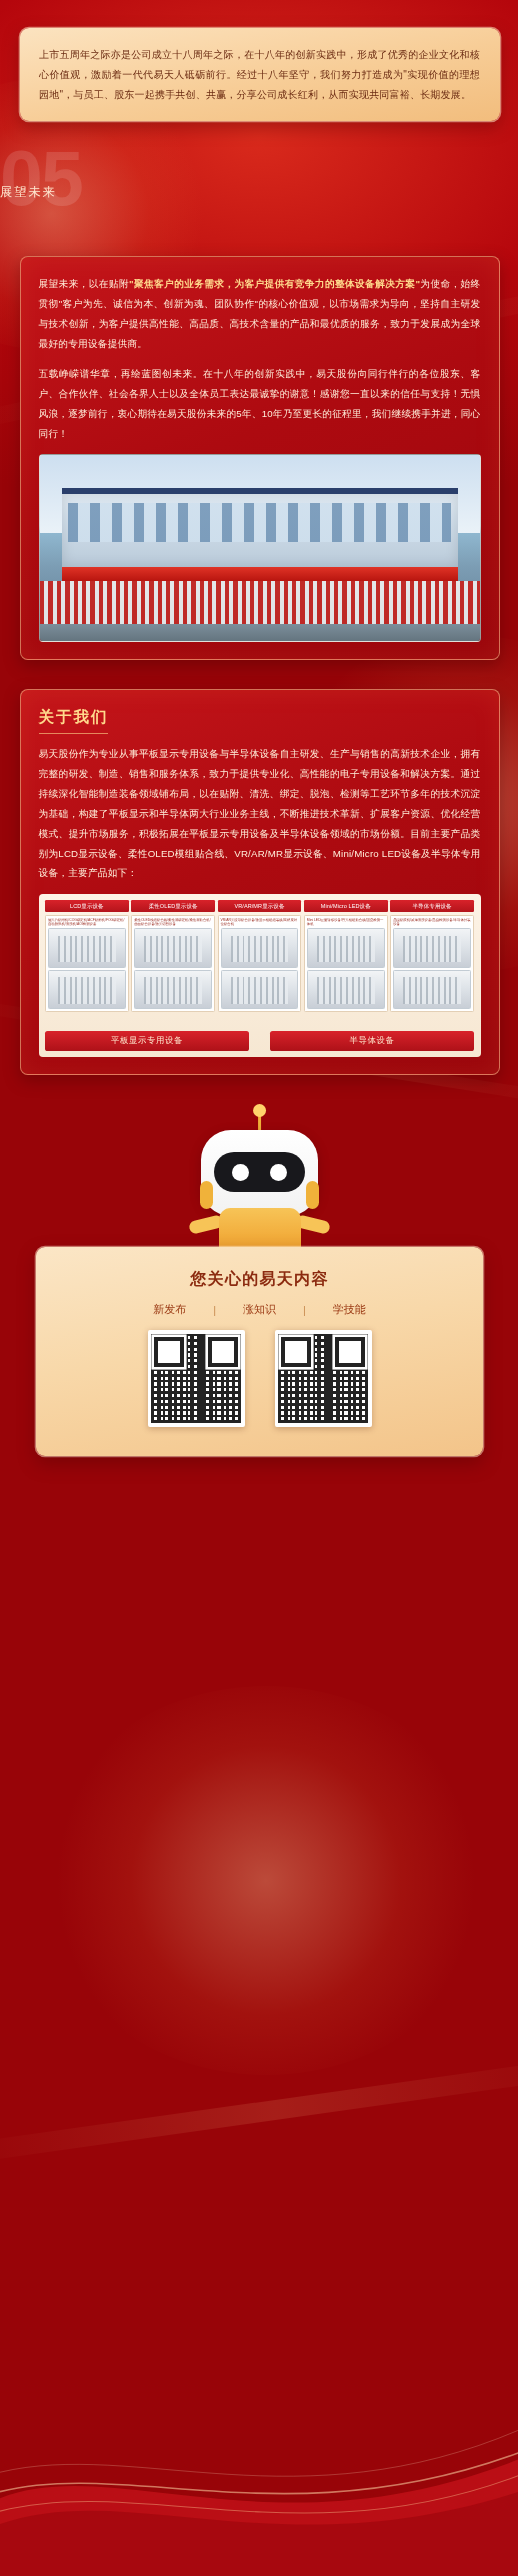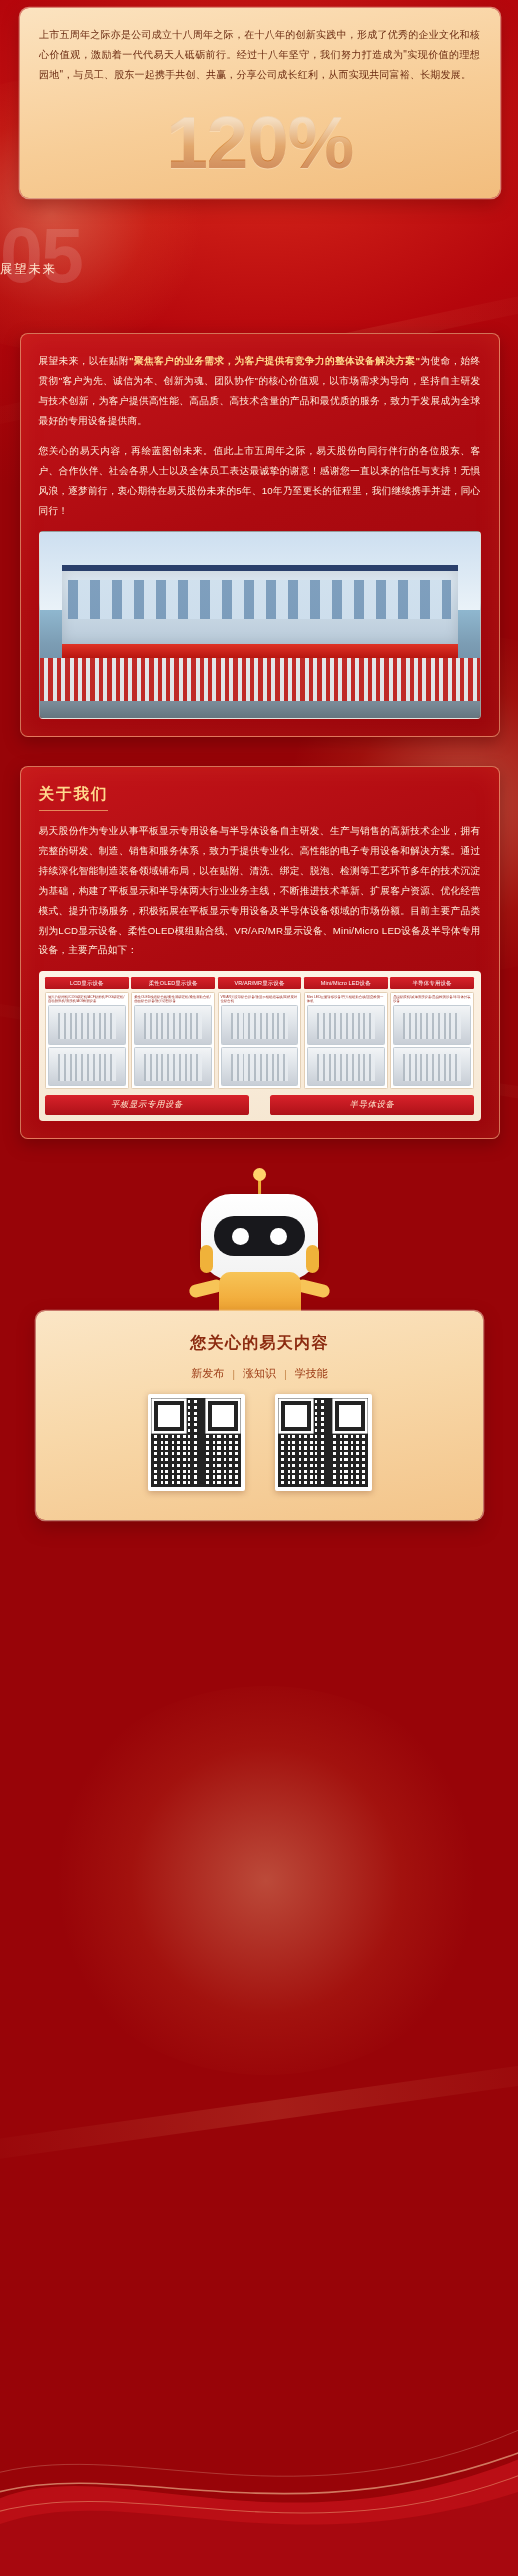--- a/index.html
+++ b/index.html
@@ -201,21 +201,21 @@
     border:0.6px solid #c3ccd4;
     position:relative;
     overflow:hidden;
   }
   .pb-body .col .machine:after{
     content:"";
     position:absolute; inset:18% 12% 12% 12%;
     background:repeating-linear-gradient(90deg,#aab4bd 0 1.9px, #e9edf1 1.9px 5.8px);
     opacity:.8;
   }
-  .pb-foot { display:flex; gap:21px; margin-top:6px;font-style:italic; }
+  .pb-foot { display:flex; gap:21px; margin-top:19px; }
   .pb-foot .lbl {
     flex:1;
     text-align:center;
     background:linear-gradient(180deg,#d8222a,#ae1118);
     color:#ffe9cf;
     font-size:8.4px;
     padding:4.5px 0;
     border-radius:2.6px;
     letter-spacing:0.6px;
   }
@@ -257,21 +257,21 @@
     border-radius: 9px;
     padding: 22px 15.6px 17px;
     background: linear-gradient(170deg,#fbe6c6 0%, #f8d8a9 45%, #f3c489 100%);
     box-shadow: 0 0 0 1.3px rgba(255,236,205,.5), 0 7.8px 18px rgba(70,0,0,.35);
     text-align:center;
   }
   .qr-panel .h1 {
     font-size: 16px; font-weight:bold; color:#8c2b10; letter-spacing:1.3px; margin-bottom:11.7px;
   }
   .qr-panel .tags {
-    display:flex; justify-content:center; align-items:center; gap:8px;
+    display:flex; justify-content:center; align-items:center; gap:27px;
     font-size:11px; color:#9b3a14; margin-bottom:13px;
   }
   .qr-panel .tags .sep { color:#c98d52; }
   .qr-row { display:flex; justify-content:center; gap:30px; margin-bottom:11.7px; }
   .qr {
     width: 97px; height: 97px; background:#fff; padding:3.9px; border-radius:1.9px;
     box-shadow:0 1.9px 6.5px rgba(80,20,0,.25);
   }
   .qr .inner {
     width:100%; height:100%;
@@ -299,37 +299,34 @@
 
 <div class="page">
 
   <div class="glow" style="left:-117px; top:78px; width:337px; height:272px;"></div>
   <div class="glow" style="right:-143px; top:635px; width:389px; height:337px;"></div>
   <div class="glow" style="left:39px; top:1686px; width:454px; height:389px;"></div>
   <div class="ribbon" style="left:-39px; top:415px; width:635px; height:17px; transform:rotate(-12deg);"></div>
   <div class="ribbon" style="left:-39px; top:998px; width:635px; height:11.7px; transform:rotate(9deg);"></div>
   <div class="ribbon" style="left:-52px; top:2146px; width:661px; height:19.5px; transform:rotate(-8deg);"></div>
 
-  <section class="panel-gold" style="margin-top:8px;">
+  <section class="panel-gold" style="margin-top:28px;">
     <p>上市五周年之际亦是公司成立十八周年之际，在十八年的创新实践中，形成了优秀的企业文化和核心价值观，激励着一代代易天人砥砺前行。经过十八年坚守，我们努力打造成为"实现价值的理想园地"，与员工、股东一起携手共创、共赢，分享公司成长红利，从而实现共同富裕、长期发展。</p>
-    <div class="bignum-wrap">
-      <span class="bignum">120</span><span class="bignum pct">%</span>
-    </div>
   </section>
 
   <section class="chapter">
     <div class="ghost">05</div>
     <div class="sub">展望未来</div>
   </section>
 
   <section class="card" style="margin-top:2.6px;">
     <p>
       <span>展望未来，以在贴附</span><b>"聚焦客户的业务需求，为客户提供有竞争力的整体设备解决方案"</b><span>为使命，始终贯彻"客户为先、诚信为本、创新为魂、团队协作"的核心价值观，以市场需求为导向，坚持自主研发与技术创新，为客户提供高性能、高品质、高技术含量的产品和最优质的服务，致力于发展成为全球最好的专用设备提供商。</span>
     </p>
-    <p>您关心的易天内容，再绘蓝图创未来。值此上市五周年之际，易天股份向同行伴行的各位股东、客户、合作伙伴、社会各界人士以及全体员工表达最诚挚的谢意！感谢您一直以来的信任与支持！无惧风浪，逐梦前行，衷心期待在易天股份未来的5年、10年乃至更长的征程里，我们继续携手并进，同心同行！</p>
+    <p>五载峥嵘谱华章，再绘蓝图创未来。在十八年的创新实践中，易天股份向同行伴行的各位股东、客户、合作伙伴、社会各界人士以及全体员工表达最诚挚的谢意！感谢您一直以来的信任与支持！无惧风浪，逐梦前行，衷心期待在易天股份未来的5年、10年乃至更长的征程里，我们继续携手并进，同心同行！</p>
 
     <div class="photo">
       <div class="sky"></div>
       <div class="bld"></div>
       <div class="redband"></div>
       <div class="crowd"></div>
       <div class="ground"></div>
     </div>
   </section>
 

